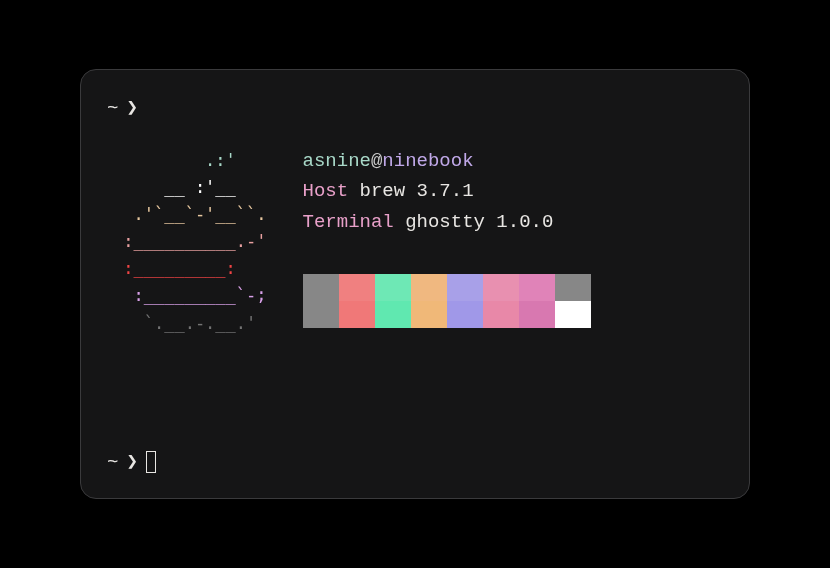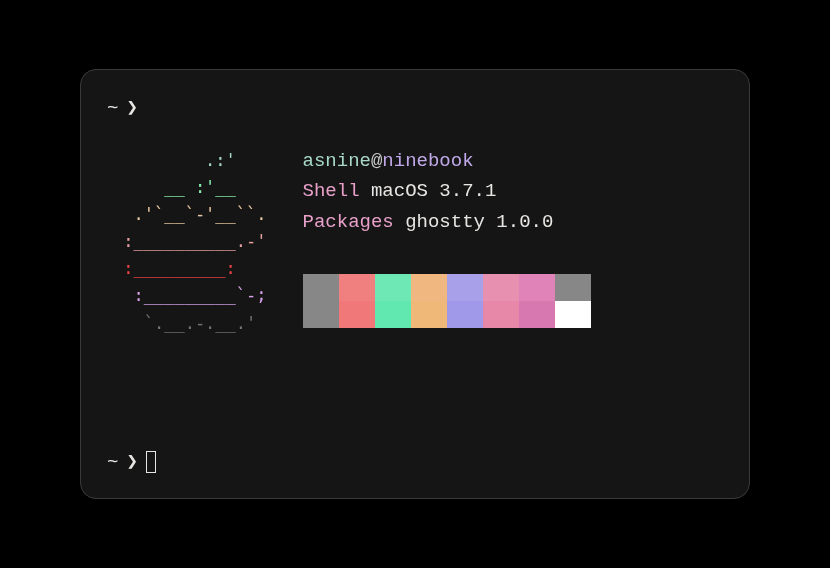--- a/index.html
+++ b/index.html
@@ -58,21 +58,21 @@
 
     .ascii-logo {
       font-size: 17px;
       line-height: 1.6;
       white-space: pre;
       font-family: 'Menlo', 'Monaco', monospace;
       margin-left: 6px;
     }
 
     .ascii-logo .l1 { color: #a8d8c8; }
-    .ascii-logo .l2 { color: #86efac; }
+    .ascii-logo .l2 { color: #ffffff; }
     .ascii-logo .l3 { color: #e8c8a0; }
     .ascii-logo .l4 { color: #e8a0a0; }
     .ascii-logo .l5 { color: #ef4444; }
     .ascii-logo .l6 { color: #d8a0e8; }
     .ascii-logo .l7 { color: #737373; }
 
     .info {
       display: flex;
       flex-direction: column;
       gap: 2px;
@@ -138,24 +138,24 @@
 <span class="l4"> :__________.-'</span>
 <span class="l5"> :_________:</span>
 <span class="l6">  :_________`-;</span>
 <span class="l7">   `.__.-.__.'</span></div>
 
     <div class="info">
       <div class="info-row">
         <span class="user">asnine</span><span class="at">@</span><span class="host">ninebook</span>
       </div>
       <div class="info-row">
-        <span class="label">Shell</span><span class="value"> macOS 3.7.1</span>
+        <span class="label">Host</span><span class="value"> brew 3.7.1</span>
       </div>
       <div class="info-row">
-        <span class="label">Packages</span><span class="value"> ghostty 1.0.0</span>
+        <span class="label">Terminal</span><span class="value"> ghostty 1.0.0</span>
       </div>
 
       <div class="swatches">
         <div class="swatch-row" id="swatch-row-1">
             <div class="swatch" style="background: rgb(135, 135, 135);"></div>
             <div class="swatch" style="background: rgb(240, 128, 128);"></div>
             <div class="swatch" style="background: rgb(110, 232, 181);"></div>
             <div class="swatch" style="background: rgb(240, 184, 128);"></div>
             <div class="swatch" style="background: rgb(168, 160, 232);"></div>
             <div class="swatch" style="background: rgb(232, 144, 176);"></div>

